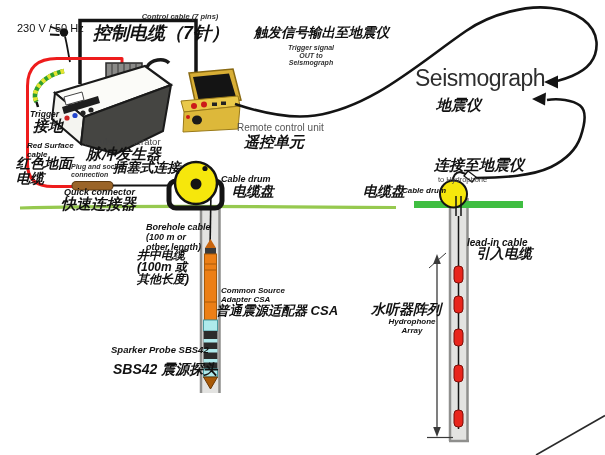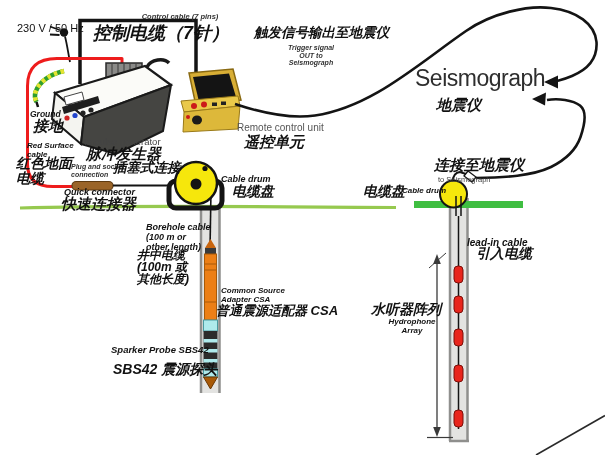--- a/index.html
+++ b/index.html
@@ -162,21 +162,21 @@
 <div class="lbl b" style="left:254px;top:26px;font-size:13.5px;text-align:right;">触发信号输出至地震仪</div>
 <div class="lbl b ctr" style="left:277px;top:44px;width:68px;font-size:7px;color:#333;white-space:normal;">
   <div>Trigger signal</div>
   <div>OUT to</div>
   <div>Seismograph</div>
 </div>
 
 <div class="lbl" style="left:415px;top:66px;font-size:23px;letter-spacing:-0.5px;color:#2e2e2e;">Seismograph</div>
 <div class="lbl b" style="left:436px;top:97px;font-size:15px;">地震仪</div>
 
-<div class="lbl b" style="left:30px;top:110px;font-size:8.5px;">Ground</div>
+<div class="lbl b" style="left:30px;top:110px;font-size:8.5px;">Trigger</div>
 <div class="lbl b" style="left:33px;top:118px;font-size:15px;">接地</div>
 
 <div class="lbl b" style="left:27px;top:142px;font-size:8px;">
   <div>Red Surface</div>
   <div>cable</div>
 </div>
 <div class="lbl b" style="left:16px;top:156px;font-size:14px;line-height:1.05;">
   <div>红色地面</div>
   <div>电缆</div>
 </div>
@@ -213,21 +213,21 @@
 <div class="lbl b" style="left:221px;top:286px;font-size:8px;line-height:1.15;">
   <div>Common Source</div>
   <div>Adapter CSA</div>
 </div>
 <div class="lbl b" style="left:216px;top:304px;font-size:13px;">普通震源适配器 CSA</div>
 
 <div class="lbl b" style="left:113px;top:330px;font-size:14px;margin-top:32px;">SBS42 震源探头</div>
 <div class="lbl b" style="left:111px;top:345px;font-size:9.5px;">Sparker Probe SBS42</div>
 
 <div class="lbl b" style="left:434px;top:157px;font-size:15px;">连接至地震仪</div>
-<div class="lbl" style="left:438px;top:176px;font-size:7.5px;color:#444;">to Seismograph</div>
+<div class="lbl" style="left:438px;top:176px;font-size:7.5px;color:#444;">to Hydrophone</div>
 
 <div class="lbl b" style="left:363px;top:184px;font-size:14px;">电缆盘</div>
 <div class="lbl b" style="left:402px;top:187px;font-size:8px;">Cable drum</div>
 
 <div class="lbl b" style="left:459px;top:238px;font-size:10px;margin-left:8px;">lead-in cable</div>
 <div class="lbl b" style="left:476px;top:246px;font-size:14px;">引入电缆</div>
 
 <div class="lbl b" style="left:371px;top:302px;font-size:14px;">水听器阵列</div>
 <div class="lbl b ctr" style="left:385px;top:318px;width:54px;font-size:8px;line-height:1.1;">
   <div>Hydrophone</div>

